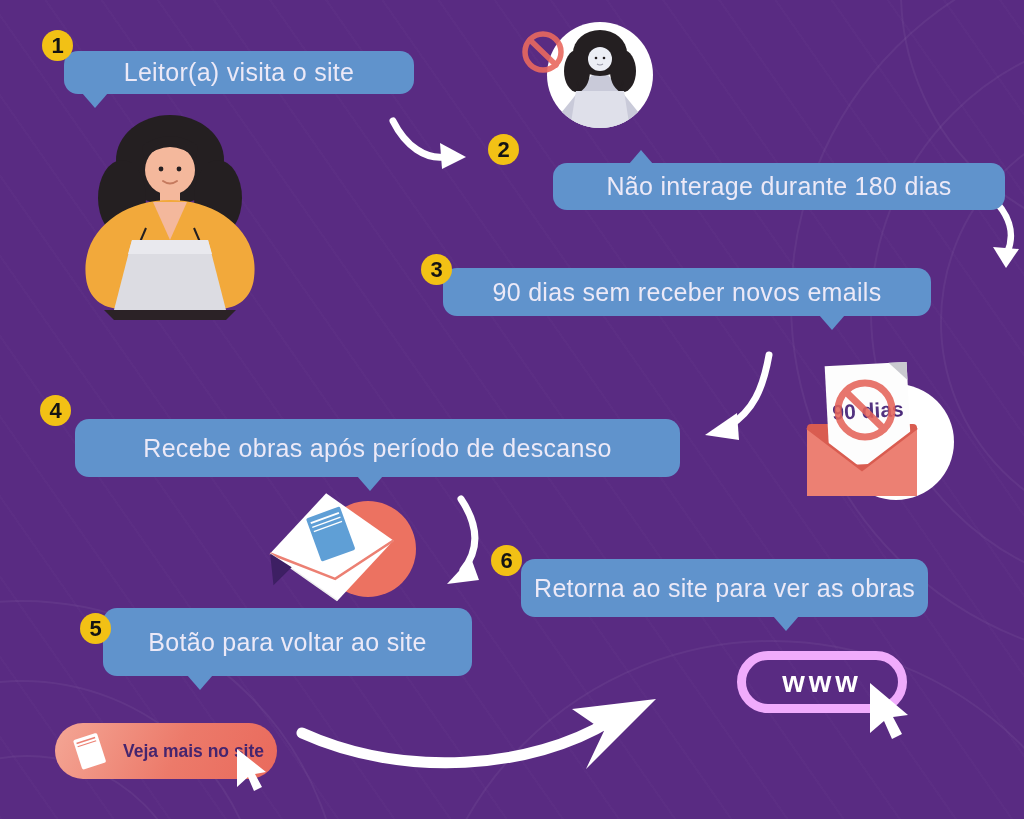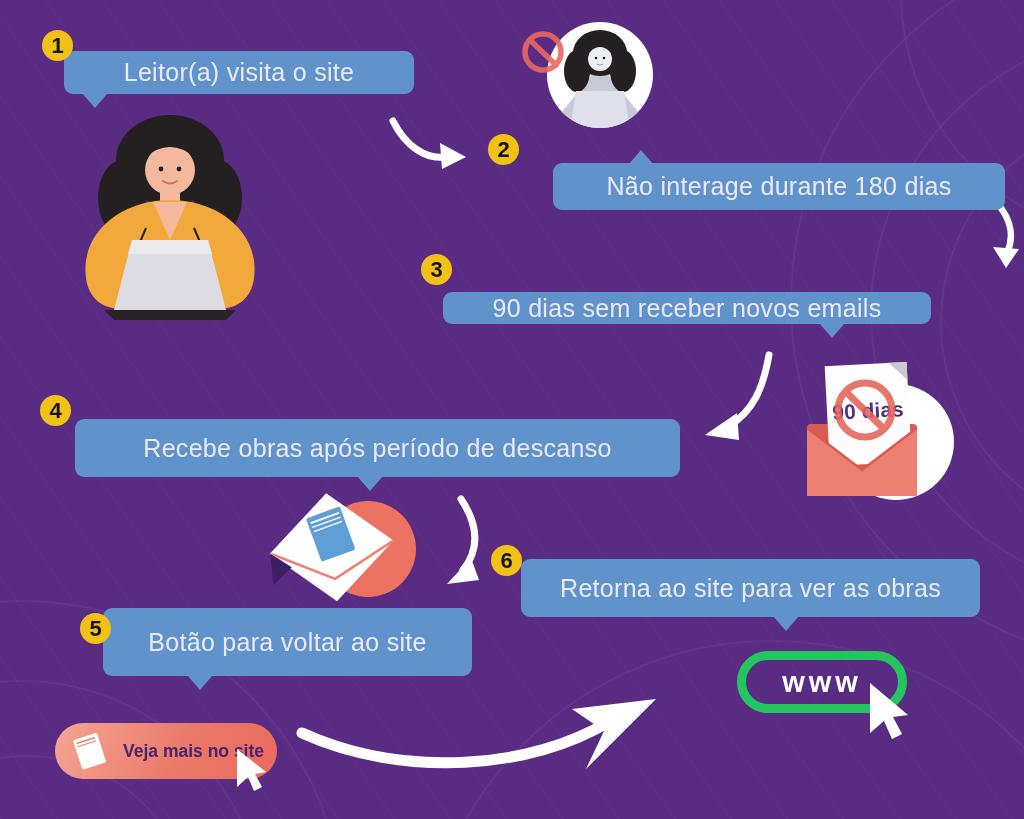--- a/index.html
+++ b/index.html
@@ -21,39 +21,39 @@
   .diag{position:absolute;left:0;top:0;width:1024px;height:819px;pointer-events:none;
     background:repeating-linear-gradient(55deg, rgba(255,255,255,0.016) 0 2px, transparent 2px 46px);}
   
   .badge{
     position:absolute;width:31px;height:31px;border-radius:50%;
     background:#f2c115;color:#141414;font-weight:bold;font-size:22px;
     display:flex;align-items:center;justify-content:center;z-index:6;
   }
   
   .bubble{
-    position:absolute;background:#6093cc;border-radius:9px;
+    position:absolute;background:#6093cc;border-radius:14px;
     color:#ece9f7;font-size:25px;letter-spacing:.3px;
     display:flex;align-items:center;justify-content:center;
     text-align:center;z-index:5;
   }
   .tail{position:absolute;width:0;height:0;}
   .tail-down{border-left:13px solid transparent;border-right:13px solid transparent;border-top:15px solid #6093cc;bottom:-14px;}
   .tail-up{border-left:12px solid transparent;border-right:12px solid transparent;border-bottom:14px solid #6093cc;top:-13px;}
   #bubble-1{left:64px;top:51px;width:350px;height:43px;}
   #bubble-1 .tail{left:18px;}
   #bubble-2{left:508px;top:163px;width:452px;height:47px;margin-left:45px;}
   #bubble-2 .tail{left:76px;}
-  #bubble-3{left:443px;top:292px;width:488px;height:32px;text-align:center;}
+  #bubble-3{left:443px;top:268px;width:488px;height:48px;text-align:center;}
   #bubble-3 .tail{left:376px;}
   #bubble-4{left:75px;top:419px;width:605px;height:58px;}
   #bubble-4 .tail{left:282px;}
   #bubble-5{left:103px;top:608px;width:369px;height:68px;}
   #bubble-5 .tail{left:84px;}
-  #bubble-6{left:521px;top:559px;width:459px;height:58px;}
+  #bubble-6{left:521px;top:559px;width:407px;height:58px;}
   #bubble-6 .tail{left:252px;}
   #badge-1{left:42px;top:30px;}
   #badge-2{left:488px;top:134px;}
   #badge-3{left:421px;top:254px;}
   #badge-4{left:40px;top:395px;}
   #badge-5{left:80px;top:613px;}
   #badge-6{left:491px;top:545px;}
   
   .abs{position:absolute;}
   #woman-main{left:56px;top:102px;}
@@ -62,21 +62,21 @@
   #arrow-a{left:388px;top:115px;}
   #arrow-b{left:981px;top:191px;}
   #arrow-c{left:699px;top:351px;}
   #arrow-d{left:435px;top:494px;}
   #arrow-e{left:294px;top:687px;}
   #envelope-paused{left:791px;top:350px;}
   #envelope-book{left:260px;top:487px;}
   
   #www-pill{
     left:737px;top:651px;width:170px;height:62px;box-sizing:border-box;
-    border:9px solid #22c55e;border-radius:34px;
+    border:9px solid #f0abfc;border-radius:34px;
     display:flex;align-items:center;justify-content:center;
     color:#ffffff;font-weight:bold;font-size:29px;letter-spacing:4px;z-index:5;
   }
   #www-cursor{left:866px;top:681px;z-index:6;}
   
   #cta-button{
     left:55px;top:723px;width:222px;height:56px;border-radius:28px;
     background:linear-gradient(115deg,#f4a695 0%,#ec7a6a 55%,#e96a5c 100%);
     display:flex;align-items:center;z-index:5;
   }

